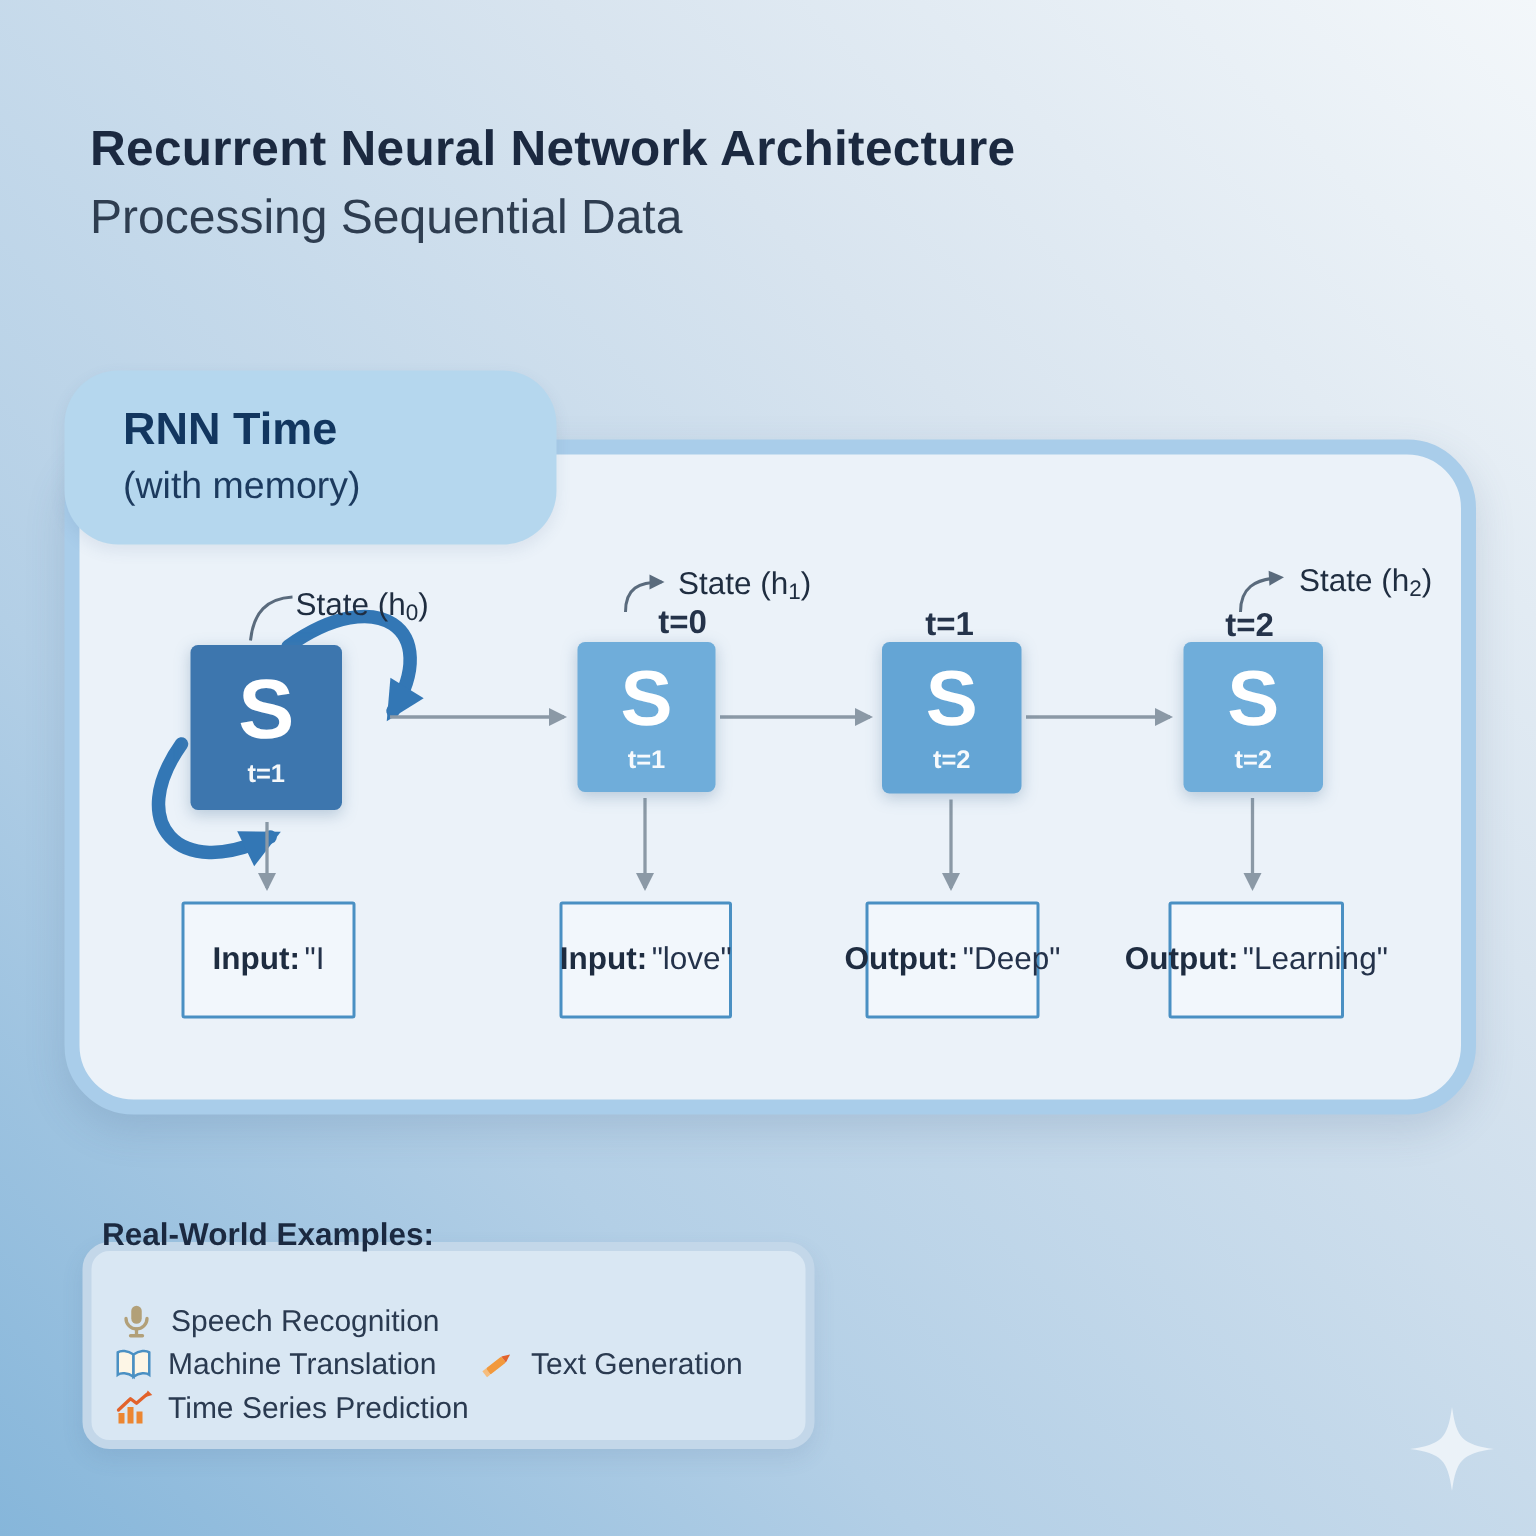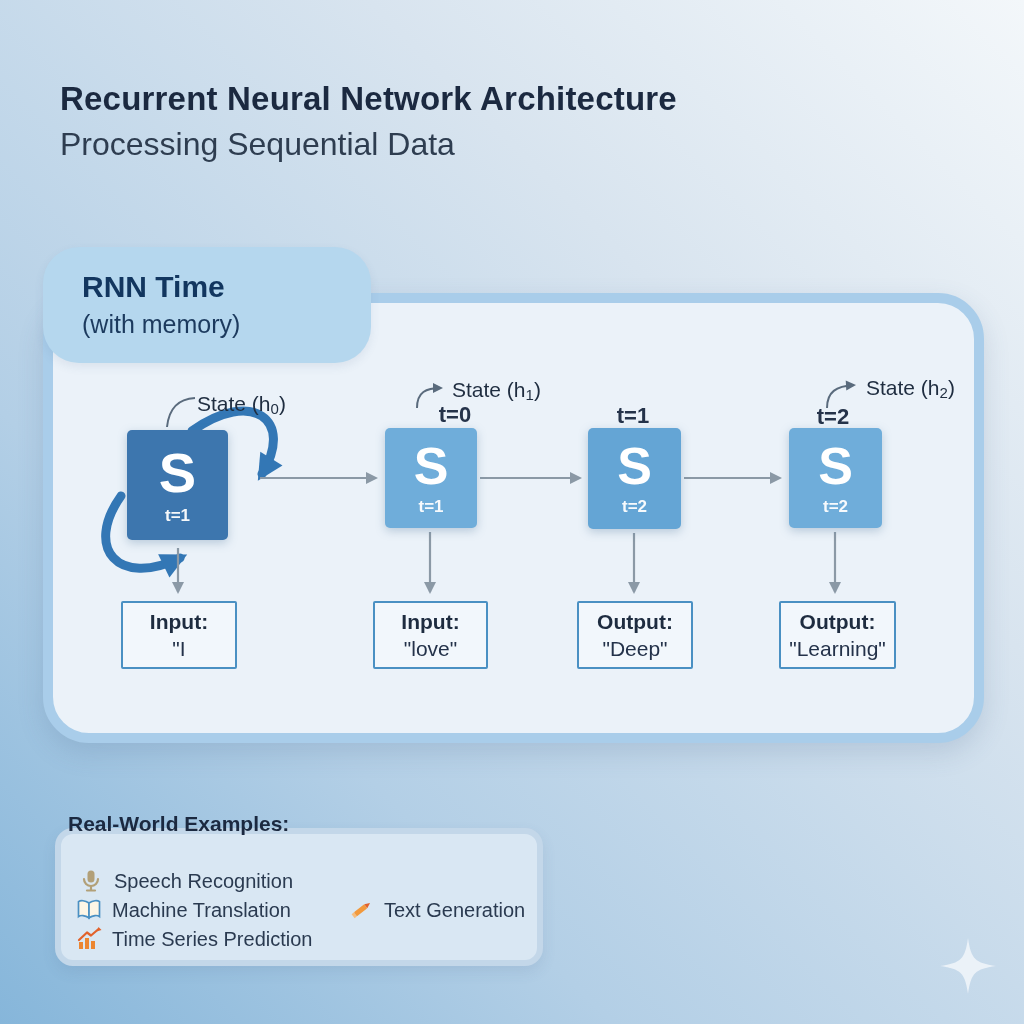--- a/index.html
+++ b/index.html
@@ -38,23 +38,23 @@
   .cell1 .cell-letter{font-size:56px;}
   .cell2{left:385px;top:428px;width:92px;height:100px;background:#6fadda;}
   .cell3{left:588px;top:428px;width:93px;height:101px;background:#64a5d5;}
   .cell4{left:789px;top:428px;width:93px;height:100px;background:#6fadda;}
   
   .t-label{font-size:22px;font-weight:bold;color:#25334a;transform:translateX(-50%);}
   .state-label{font-size:21px;color:#1f2d40;white-space:nowrap;}
   .state-label .sub{font-size:15px;vertical-align:-3px;}
   
   .io-box{
-    box-sizing:border-box;height:68px;top:601px;
+    box-sizing:border-box;height:78px;top:601px;
     background:#f2f7fc;border:2px solid #4a90c3;border-radius:2px;
-    display:flex;flex-direction:column;align-items:center;justify-content:center;gap:3px;
+    display:flex;flex-direction:row;align-items:center;justify-content:center;gap:3px;
   }
   .io-label{font-size:21px;font-weight:bold;color:#1e2c40;}
   .io-value{font-size:21px;color:#24324a;}
   .iob1{left:121px;width:116px;}
   .iob2{left:373px;width:115px;}
   .iob3{left:577px;width:116px;}
   .iob4{left:779px;width:117px;}
   
   .examples{
     left:55px;top:828px;width:488px;height:138px;box-sizing:border-box;
@@ -169,21 +169,21 @@
 <div class="abs ex-item" style="left:76px;top:897px;">
   <span class="icon">
     <svg width="26" height="26" viewBox="0 0 26 26">
       <path d="M13,6 C9,3.2 4.5,3.2 2.5,4.6 V19.5 C4.5,18 9,18 13,20.8 Z" fill="#fdf6e6" stroke="#4a90c3" stroke-width="1.7"></path>
       <path d="M13,6 C17,3.2 21.5,3.2 23.5,4.6 V19.5 C21.5,18 17,18 13,20.8 Z" fill="#fdf6e6" stroke="#4a90c3" stroke-width="1.7"></path>
     </svg>
   </span>
   <span>Machine Translation</span>
 </div>
 
-<div class="abs ex-item" style="left:348px;top:897px;align-items:center;">
+<div class="abs ex-item" style="left:318px;top:897px;align-items:center;">
   <span class="icon">
     <svg width="26" height="26" viewBox="0 0 26 26">
       <g transform="rotate(-38 13 13)">
         <rect x="3" y="10.5" width="3" height="5" fill="#f6bd7d"></rect>
         <rect x="6" y="10.5" width="13" height="5" rx="0.8" fill="#f2993c"></rect>
         <polygon points="19,10.5 24.5,13 19,15.5" fill="#e2622b"></polygon>
       </g>
     </svg>
   </span>
   <span>Text Generation</span>

